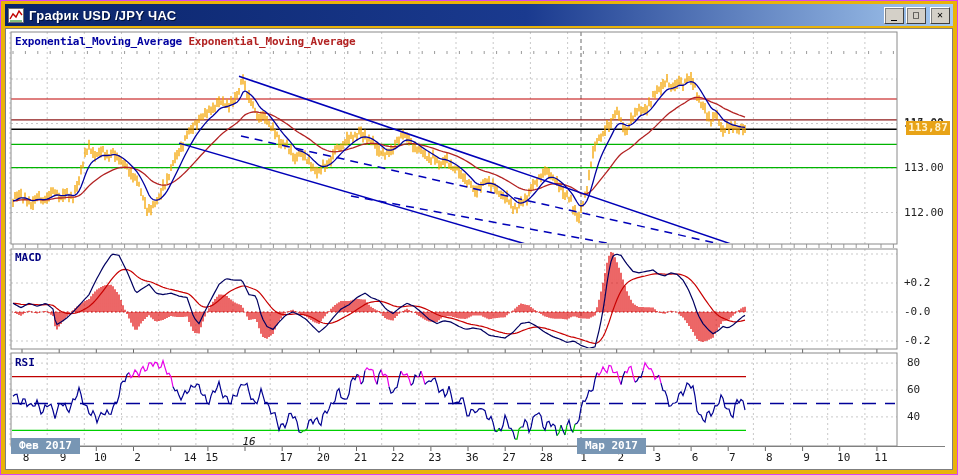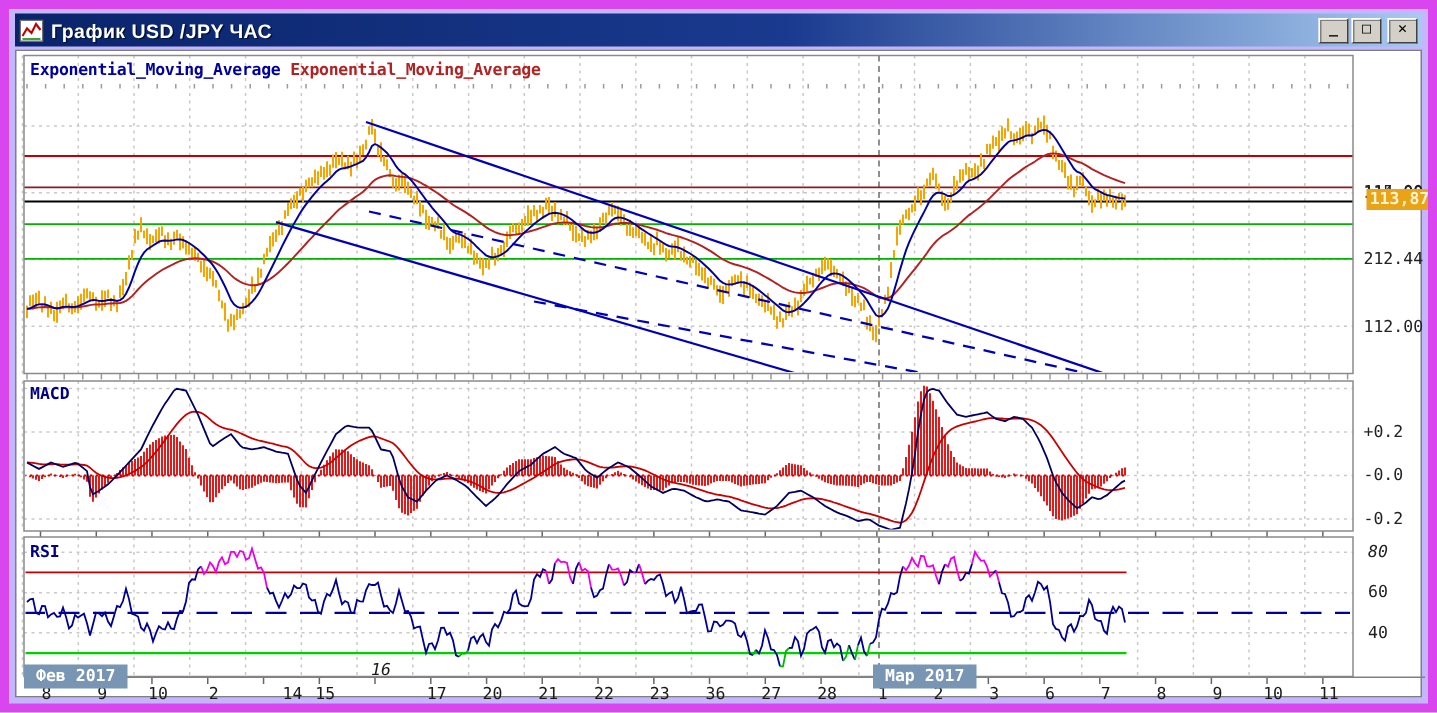--- a/index.html
+++ b/index.html
@@ -1,17 +1,17 @@
 <!DOCTYPE html>
 <html><head>
 <meta charset="utf-8">
 <style>
   html,body{margin:0;padding:0;background:#c8c4bc;}
-  .win{position:relative;width:958px;height:475px;background:#c4b5fd;
-       border:6px solid #d946ef;box-sizing:border-box;overflow:hidden;
+  .win{position:relative;width:958px;height:475px;background:#eab308;
+       border:1px solid #d946ef;box-sizing:border-box;overflow:hidden;
        font-family:"Liberation Sans",sans-serif;}
   .titlebar{position:absolute;left:4px;top:3px;right:4px;height:22px;
        background:linear-gradient(90deg,#0A246A 0%,#1a3a8f 55%,#A6CAF0 100%);
        display:flex;align-items:center;padding:0 3px;box-sizing:border-box;}
   .titlebar .ticon{width:16px;height:15px;margin-right:5px;display:inline-block;}
   .title-text{color:#fff;font-weight:bold;font-size:13px;letter-spacing:.3px;
        text-shadow:1px 1px 0 #00103a;white-space:nowrap;flex:1;}
   .tb-btns{display:flex;gap:2px;}
   .tb-btn{width:18px;height:15px;background:#D4D0C8;color:#000;
        border-top:1px solid #fff;border-left:1px solid #fff;
@@ -155,30 +155,30 @@
       <span id="lg1" style="color: rgb(0, 0, 160);">Exponential_Moving_Average</span>
       <span> </span>
       <span id="lg2" style="color: rgb(178, 34, 34);">Exponential_Moving_Average</span>
     </div>
     <div class="panel-lbl" style="left:14px;top:250px;">MACD</div>
     <div class="panel-lbl" style="left:14px;top:355px;">RSI</div>
 
     <div id="yaxis-main">
         <div class="lbl" style="left: 903px; top: 71px; margin-top: 44px;">115.00</div>
         <div class="lbl" style="left: 903px; top: 115.5px;">114.00</div>
-        <div class="lbl" style="left: 903px; top: 160px;">212.44</div>
+        <div class="lbl" style="left: 903px; top: 160px;">113.00</div>
         <div class="lbl" style="left: 903px; top: 204.5px;">112.00</div>
       </div>
     <div id="yaxis-macd">
         <div class="lbl" style="left: 903px; top: 275px;">+0.2</div>
         <div class="lbl" style="left: 903px; top: 304px;">-0.0</div>
         <div class="lbl" style="left: 903px; top: 333px;">-0.2</div>
       </div>
     <div id="yaxis-rsi">
-        <div class="lbl" style="left: 906px; top: 355.15px; font-style: italic;">80</div>
+        <div class="lbl" style="left: 906px; top: 355.15px;">80</div>
         <div class="lbl" style="left: 906px; top: 382.05px;">60</div>
         <div class="lbl" style="left: 906px; top: 408.95px;">40</div>
       </div>
     <div id="xaxis">
         <div class="lbl xlbl" style="left: 25px; top: 450px;">8</div>
         <div class="lbl xlbl" style="left: 62.17px; top: 450px;">9</div>
         <div class="lbl xlbl" style="left: 99.34px; top: 450px;">10</div>
         <div class="lbl xlbl" style="left: 136.51px; top: 450px;">2</div>
         <div class="lbl xlbl" style="left: 189px; top: 450px;">14</div>
         <div class="lbl xlbl" style="left: 210.85px; top: 450px;">15</div>

